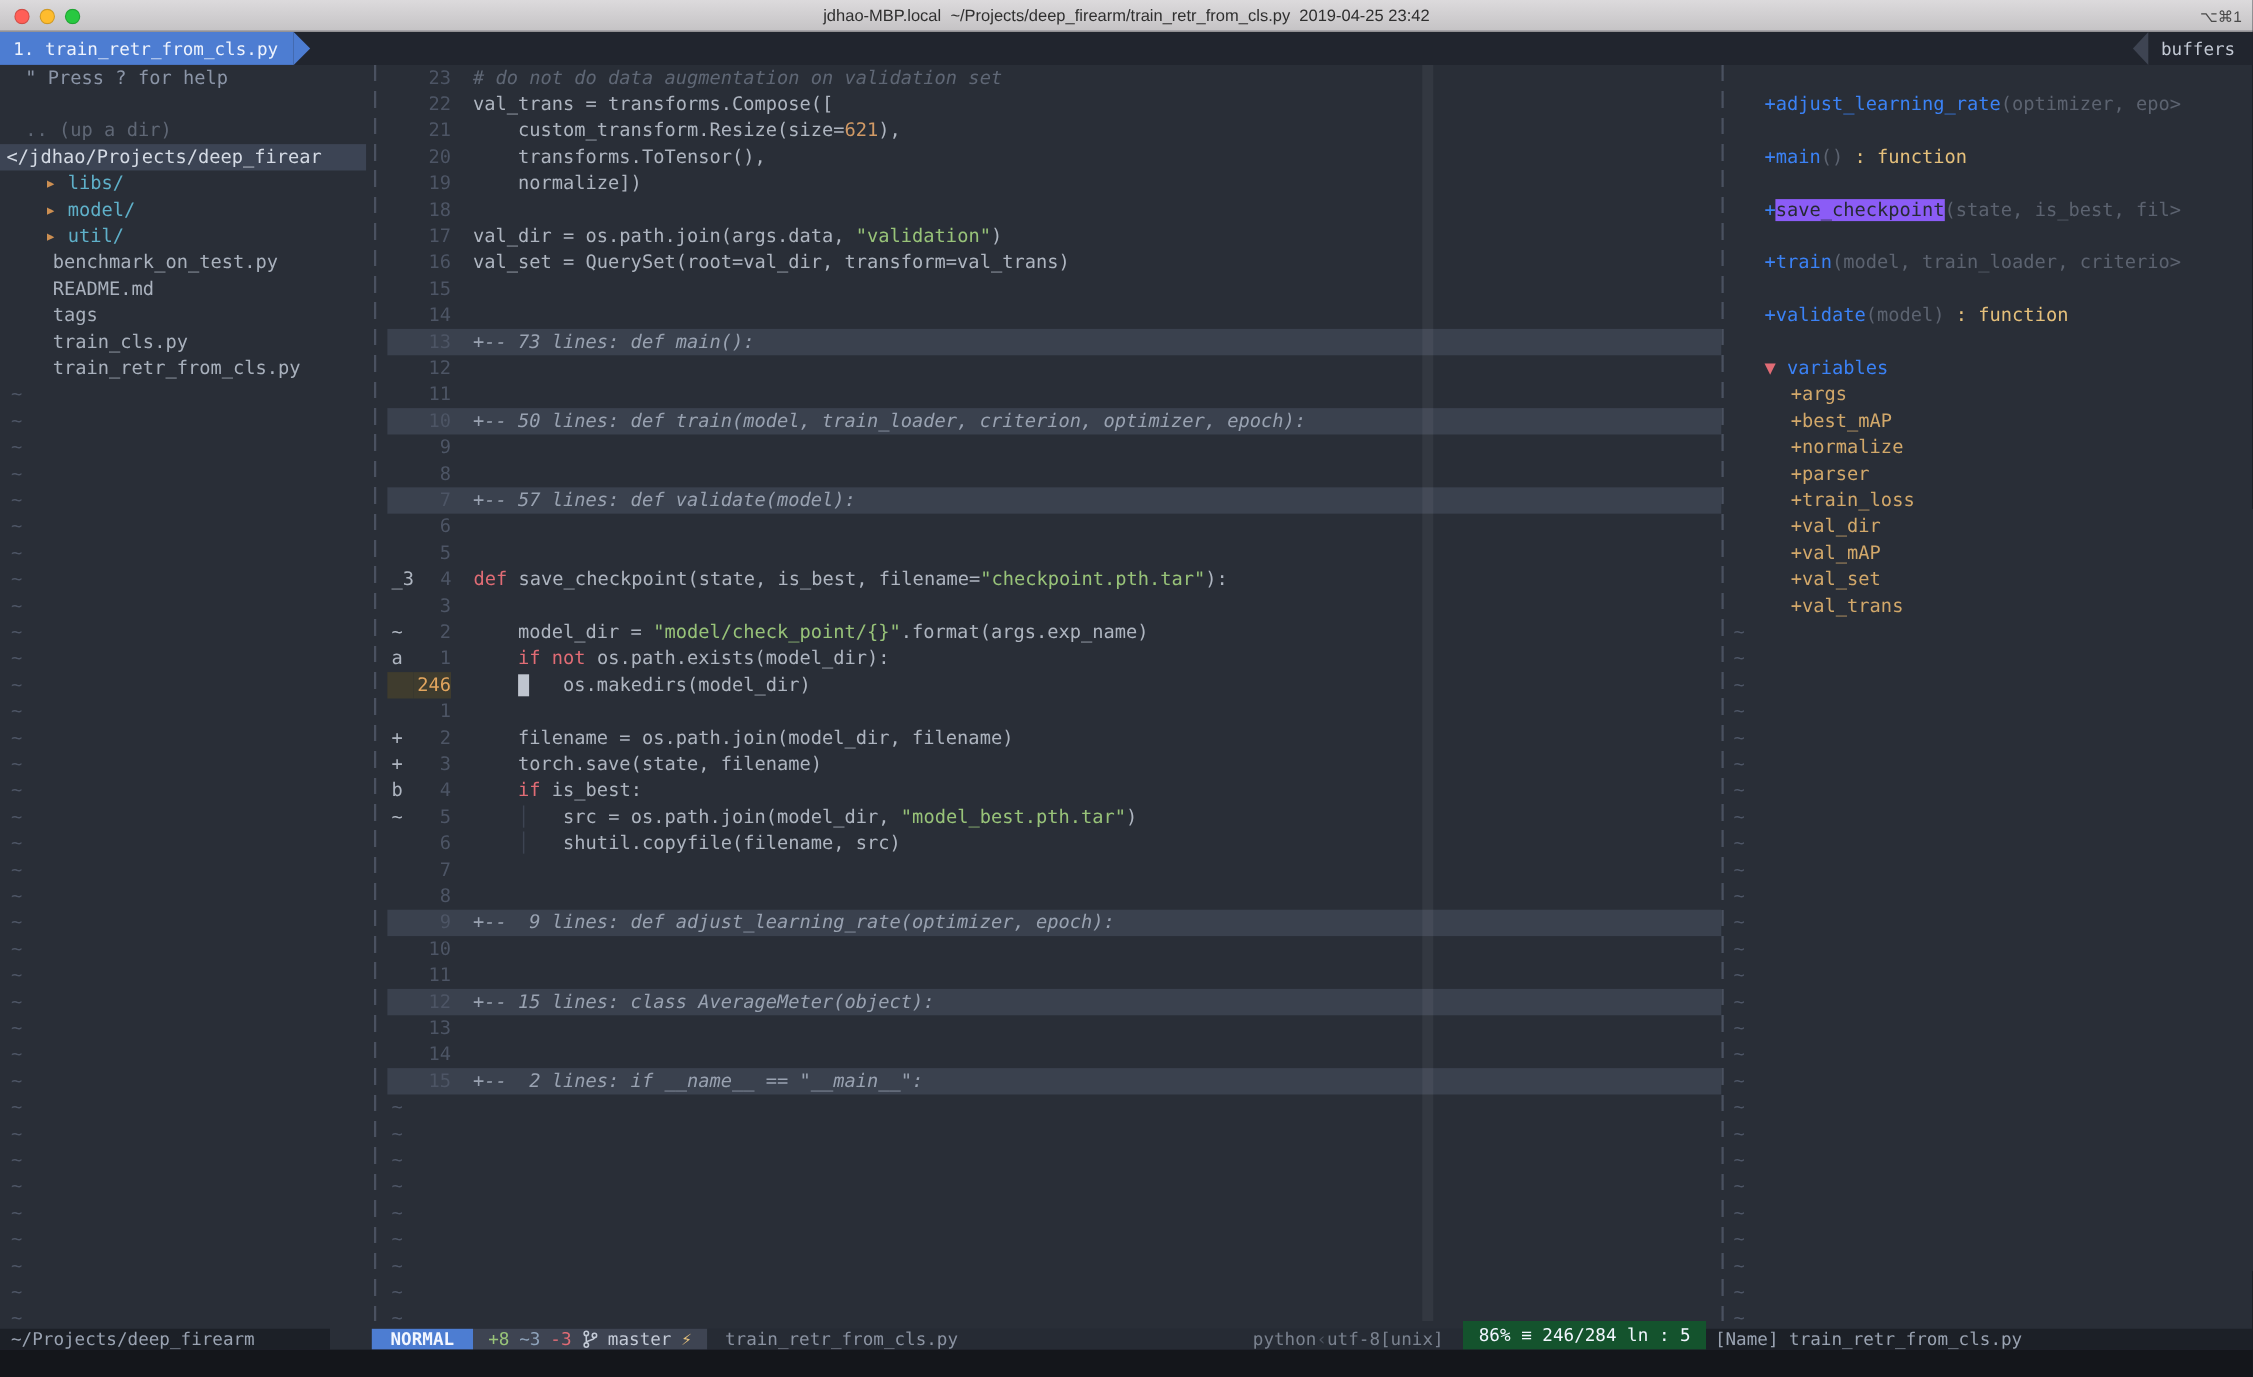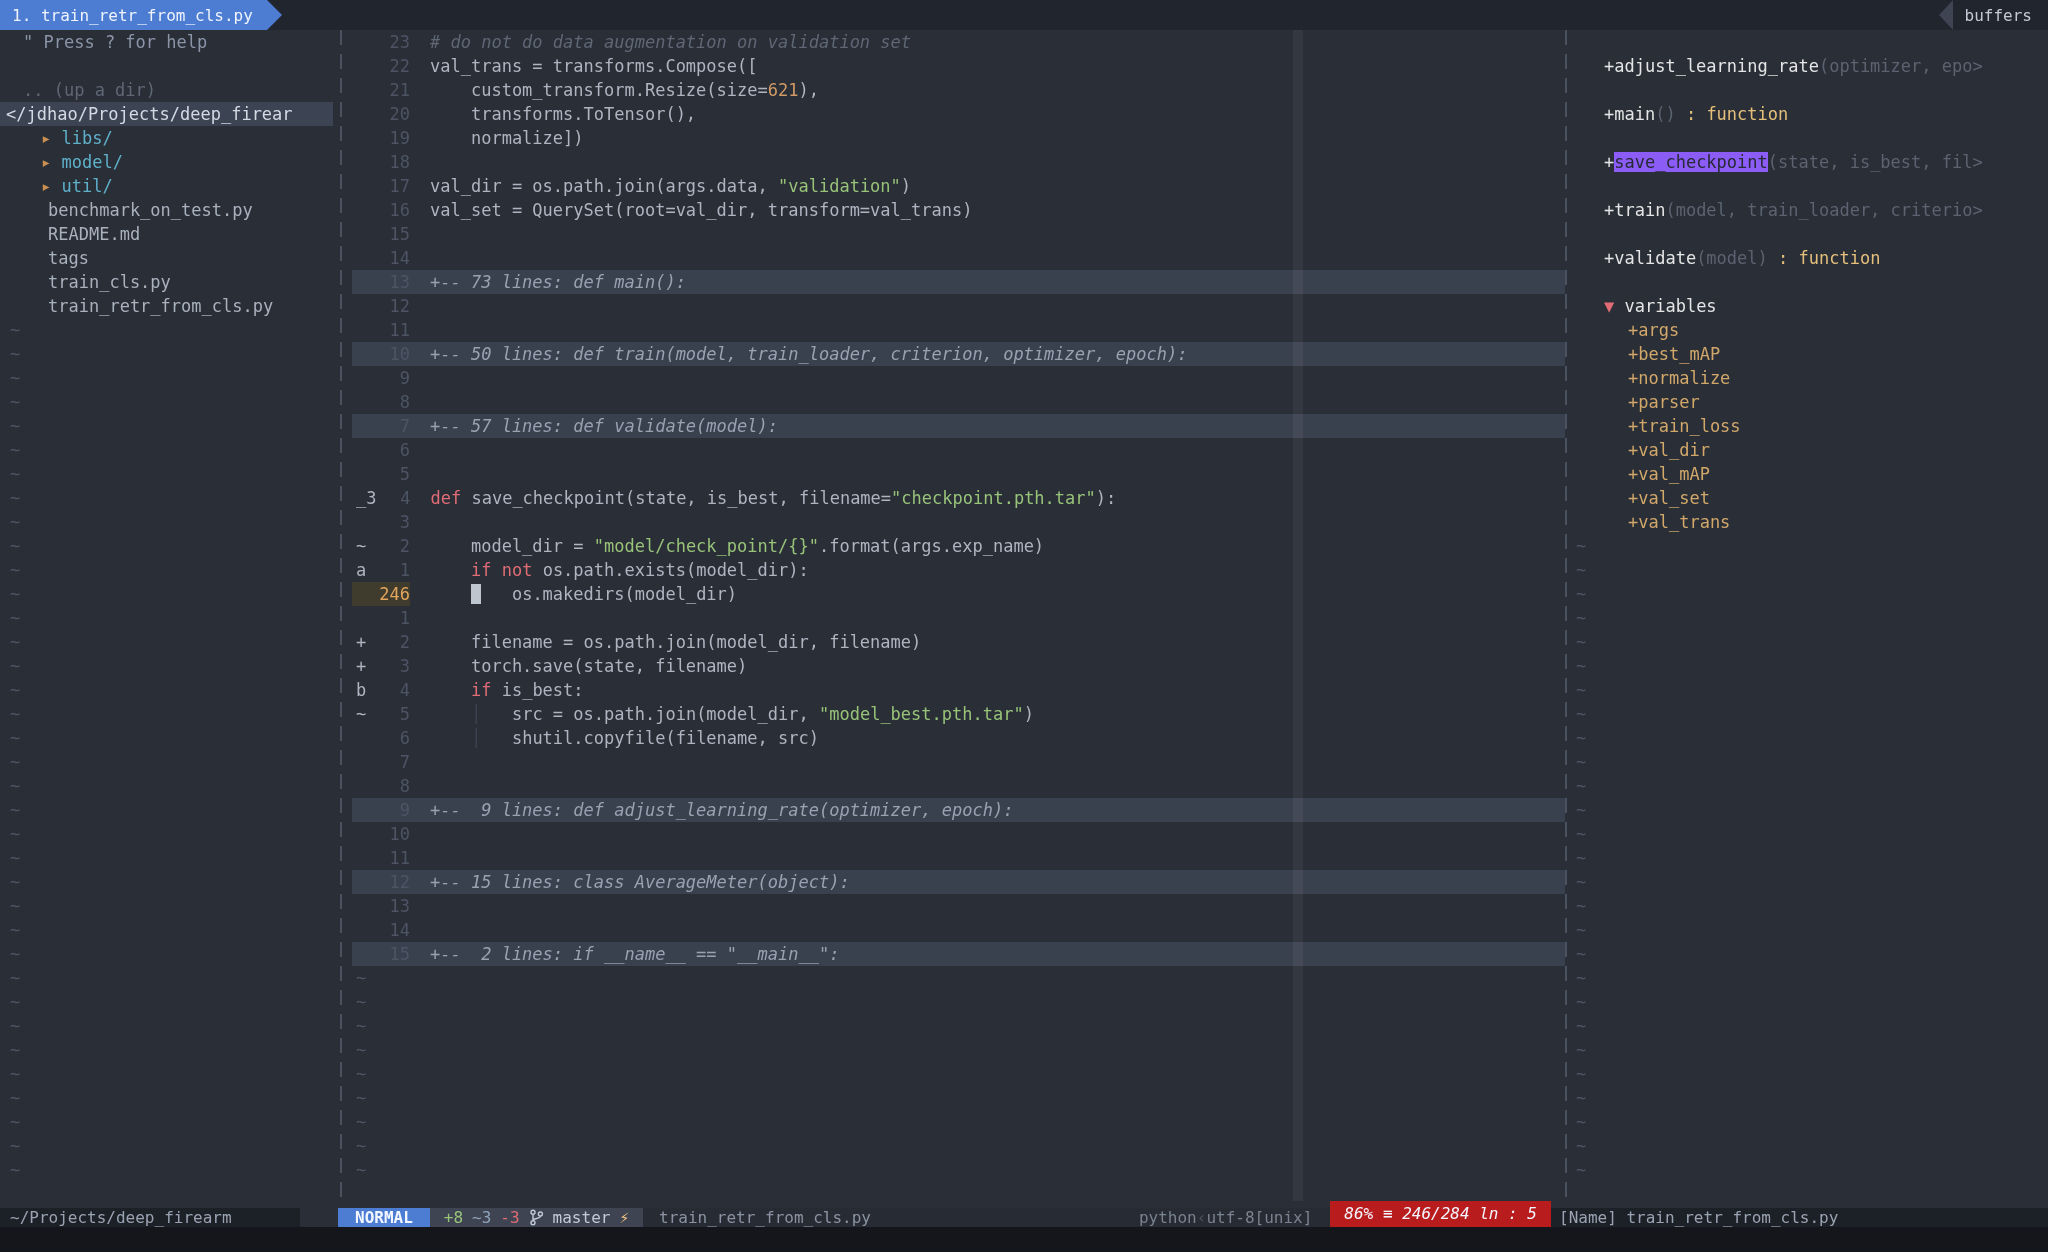--- a/index.html
+++ b/index.html
@@ -65,52 +65,61 @@
   .tk-st { color:#98c379; }
   .tk-nu { color:#d19a66; }
   .tk-c { color:#5f6775; font-style:italic; }
   .tk-g { color:#3d4452; }
   .tk-cu { background:#bfc5cf; color:#282c34; }
 
   .tagbar { position:absolute; left:1572px; top:0; bottom:0; width:476px; overflow:hidden; }
   .tb-row { padding-left:32px; white-space:pre; }
   .tb-row.ind { padding-left:56px; }
   .tb-tilde { padding-left:4px; color:#4d5565; }
-  .tb-t { color:#e5e5e5; }
+  .tb-t { color:#3b82f6; }
   .tb-d { color:#5c6370; }
   .tb-y { color:#e5c07b; }
   .tb-r { color:#e06c75; }
   .tb-v { color:#d2a86a; }
   .tb-h { background:#8b5cf6; color:#262a33; }
 
   
   .statusline { height:26px; flex:0 0 26px; display:flex; align-items:flex-end; font-size:16px; overflow:hidden; }
   .sl-seg { display:flex; align-items:center; white-space:pre; }
   .sl-a { width:300px; background:#1c2027; color:#9aa3b2; padding-left:10px; }
   .arr-r { width:0; height:0; border-top:13px solid transparent; border-bottom:13px solid transparent; }
   .arr-l { width:0; height:0; border-top:13px solid transparent; border-bottom:13px solid transparent; }
   .sl-fill1 { width:38px; background:#262b34; }
   .sl-mode { background:#4d7dd2; color:#f2f6ff; padding:0 17px; font-weight:bold; }
   .sl-hunks { background:#3e4452; color:#c3cad6; padding:0 14px; gap:9px; }
   .sl-hunks .add { color:#98c379; } .sl-hunks .mod { color:#8fa3bb; } .sl-hunks .del { color:#e06c75; }
   .sl-hunks .bolt { color:#e5c07b; }
   .sl-main { flex:1; background:#262b34; color:#8b93a2; padding:0 18px 0 16px; }
   .sl-main .right { margin-left:auto; display:flex; align-items:center; gap:0; color:#7a828f; }
   .sl-main .thin { color:#4d5460; }
-  .sl-pos { background:#b91c1c; color:#f2f6ff; padding:4px 14px;font-style:italic; }
+  .sl-pos { background:#14532d; color:#f2f6ff; padding:4px 14px; }
   .sl-z { width:497px; background:#1c2027; color:#9aa3b2; padding-left:8px; }
 
   .cmdline { height:25px; flex:0 0 25px; background:#14161b; }
   svg.branch { display:inline-block; vertical-align:-2px; }
 </style>
 </head>
 <body>
 
 <div class="screen">
 
+  <div class="titlebar">
+    <div class="lights">
+      <span class="light red"></span>
+      <span class="light yellow"></span>
+      <span class="light green"></span>
+    </div>
+    <span class="win-title">jdhao-MBP.local  ~/Projects/deep_firearm/train_retr_from_cls.py  2019-04-25 23:42</span>
+    <span class="win-shortcut">⌥⌘1</span>
+  </div>
 
   <div class="tabline">
     <div class="tab">
       <span>1. train_retr_from_cls.py</span>
     </div>
     <div class="tab-arrow"></div>
     <div class="spacer"></div>
     <div class="buf-arrow"></div>
     <div class="buffers">buffers</div>
   </div>

